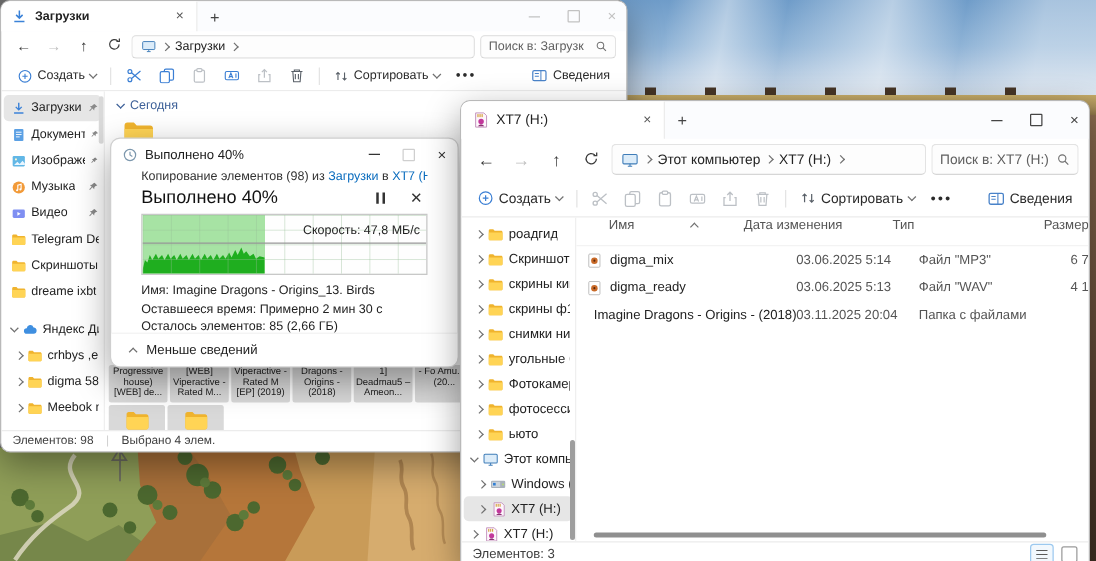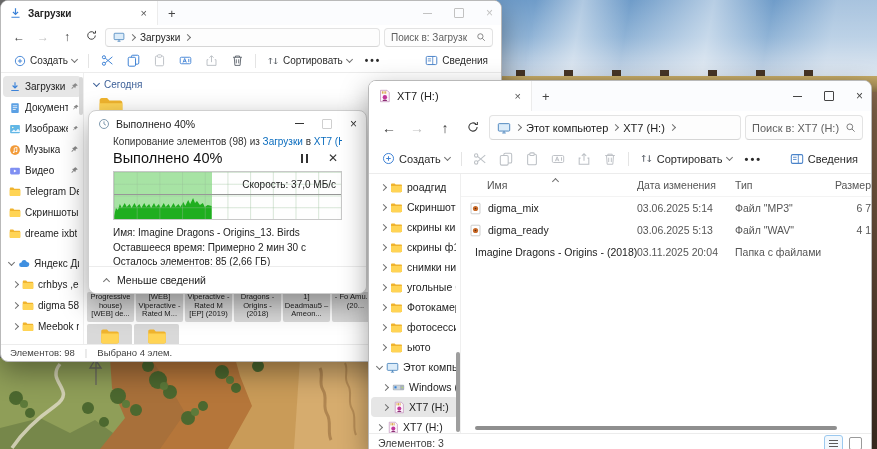--- a/index.html
+++ b/index.html
@@ -101,22 +101,22 @@
   .group-hdr{position:absolute;left:10px;top:6px;display:flex;align-items:center;gap:5px;color:#3d6098;font-size:10px;}
   .sliver-folder{position:absolute;left:14px;top:22px;}
   .tiles{position:absolute;left:2px;top:219px;display:flex;}
   .tile{width:45px;margin:0 1px;background:#d9d9d9;border-radius:2px;padding:1px 1px;
     font-size:7.6px;line-height:8.6px;text-align:center;color:#1c1c1c;height:28px;overflow:hidden;word-break:break-word;}
   .tiles2{position:absolute;left:2px;top:251px;display:flex;}
   .tile2{width:45px;margin:0 1px;background:#d9d9d9;border-radius:2px 2px 0 0;height:22px;
     display:flex;justify-content:center;padding-top:3px;}
   
   .list{flex:1;position:relative;overflow:hidden;}
-  .cols{display:flex;align-items:center;height:22px;color:#555;border-bottom:1px solid #f3f3f3;
-    font-size:10.5px;position:relative;}
+  .cols{display:flex;align-items:flex-start;height:22px;color:#555;border-bottom:1px solid #f3f3f3;
+    font-size:10.5px;position:relative;gap:21px;}
   .c-name{flex:1;padding-left:26px;}
   .c-date{width:98px;}
   .c-type{width:92px;}
   .c-size{width:44px;text-align:right;}
   .sortcaret{position:absolute;left:92px;top:2px;}
   .row{display:flex;align-items:center;height:22px;font-size:10.5px;color:#222;}
   .r-name{flex:1;display:flex;align-items:center;gap:6px;padding-left:8px;overflow:hidden;white-space:nowrap;}
   .r-date,.r-type{color:#555;}
   .r-date{width:98px;}
   .r-type{width:92px;}
@@ -570,21 +570,21 @@
         <span class="stopbtn">✕</span>
       </div>
       <div class="graph">
         <div class="g-fill" style="width: 43%;">
           <svg class="g-speed" viewBox="0 0 100 24" preserveAspectRatio="none">
             <polygon fill="#1fae1f" points="0,24 0,21 2,13 4,15 6,9 8,13 11,8 13,12 16,9 18,13 21,8 23,12 26,9 28,13 31,8 33,12 36,9 38,13 41,8 43,12 46,9 48,13 51,8 53,12 56,9 58,13 61,8 63,12 66,9 68,12 71,7 73,11 76,5 78,9 81,3 83,8 85,6 88,10 91,8 93,12 96,10 100,11 100,24"></polygon>
           </svg>
         </div>
         <div class="g-grid"></div>
         <div class="g-line"></div>
-        <span class="g-speedtxt">Скорость: 37,0 МБ/с</span>
+        <span class="g-speedtxt">Скорость: 47,8 МБ/с</span>
       </div>
       <div class="dlg-details">
         <div>
           <span>Имя:</span>
           <span>Imagine Dragons - Origins_13. Birds</span>
         </div>
         <div>
           <span>Оставшееся время:</span>
           <span>Примерно 2 мин 30 с</span>
         </div>

